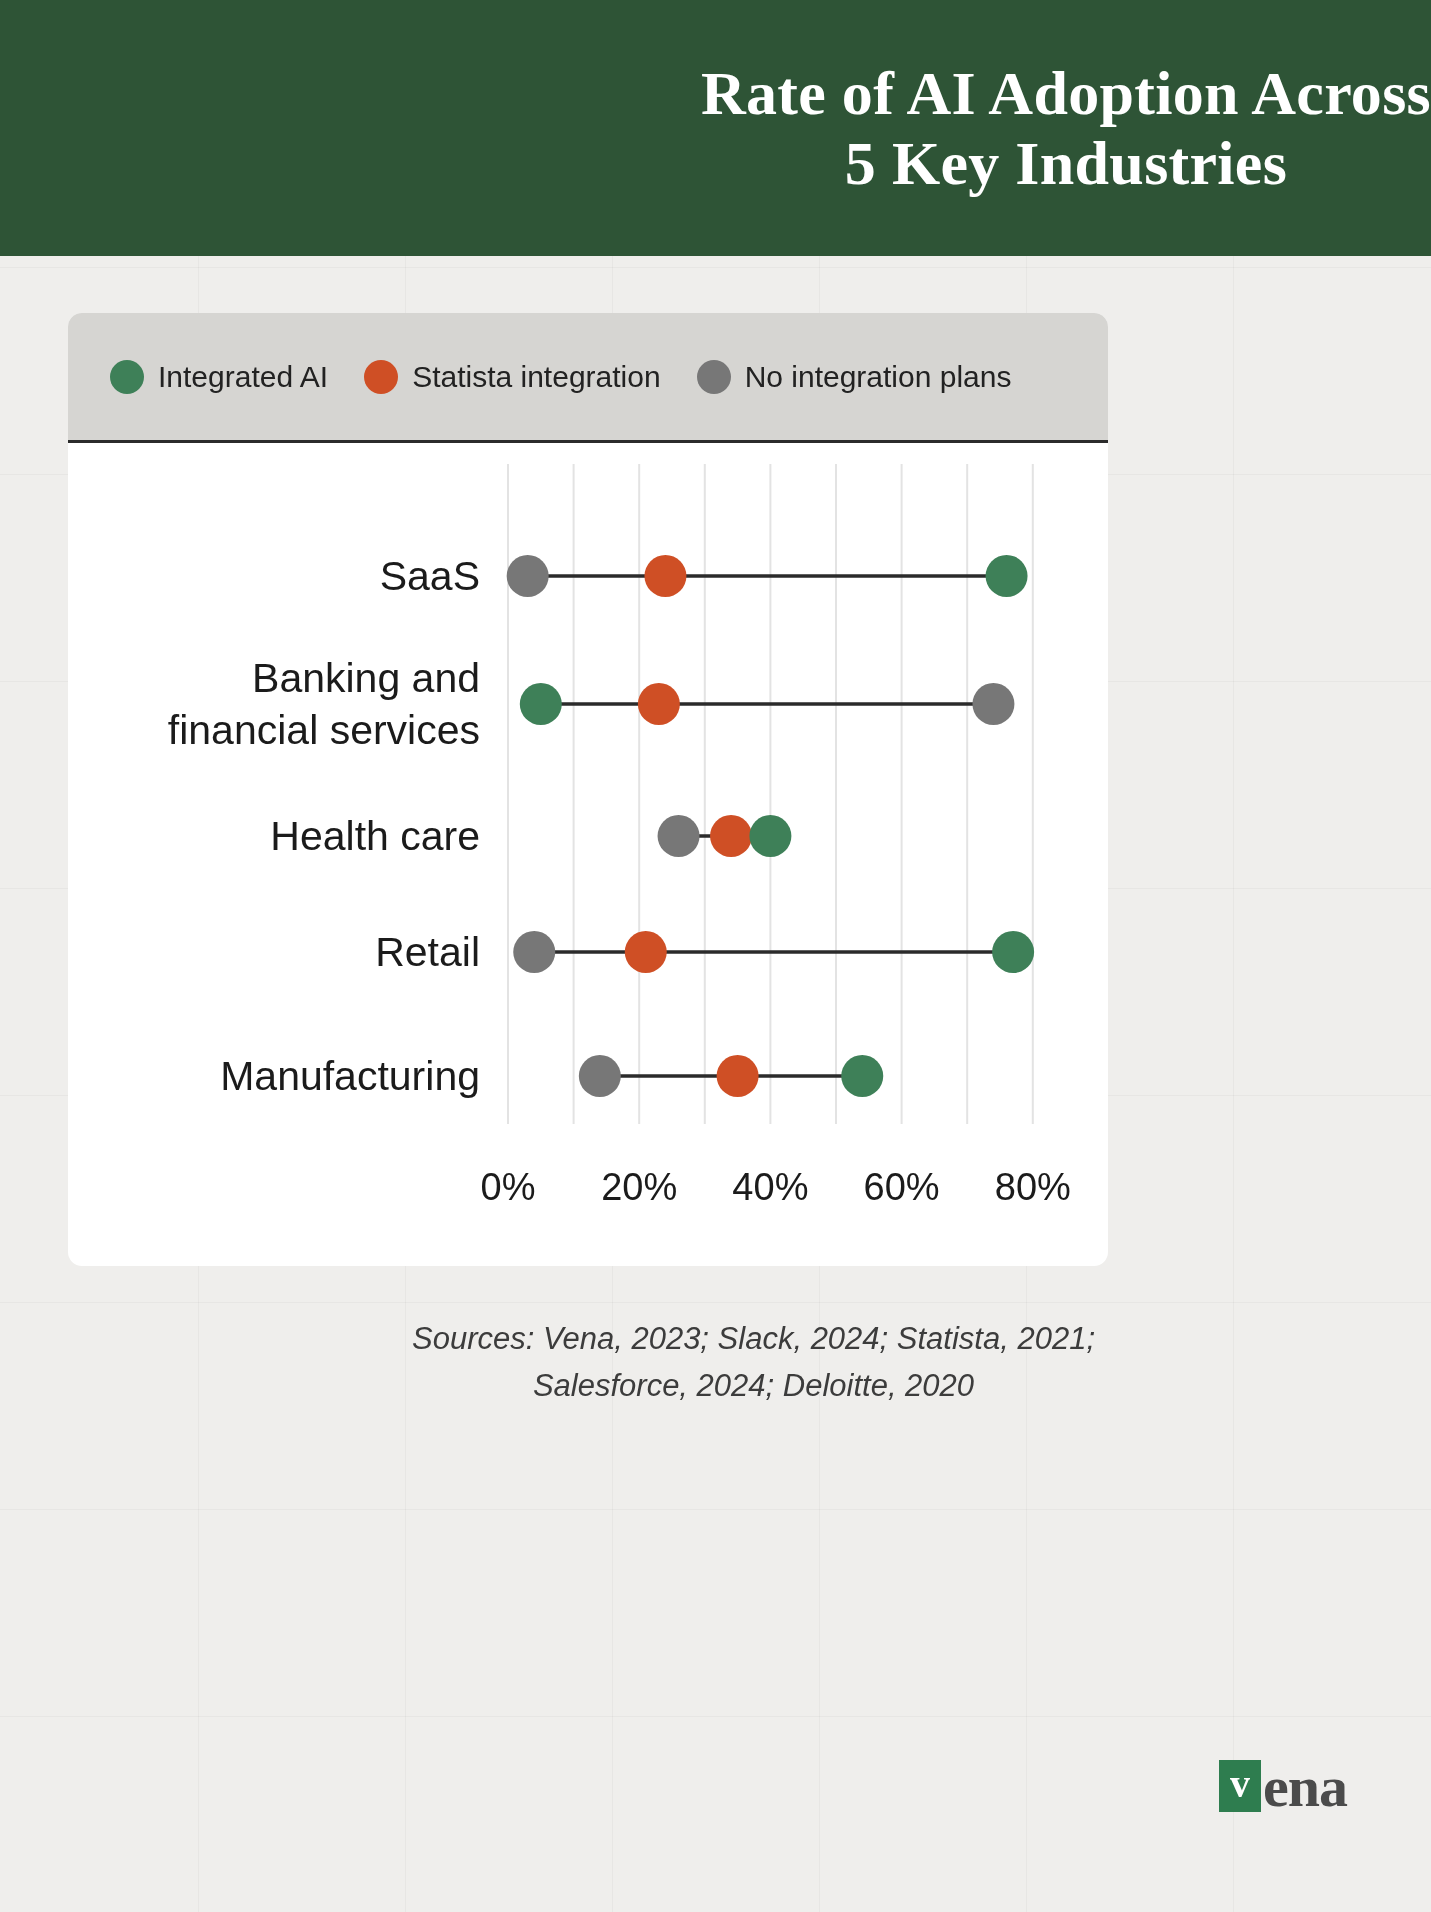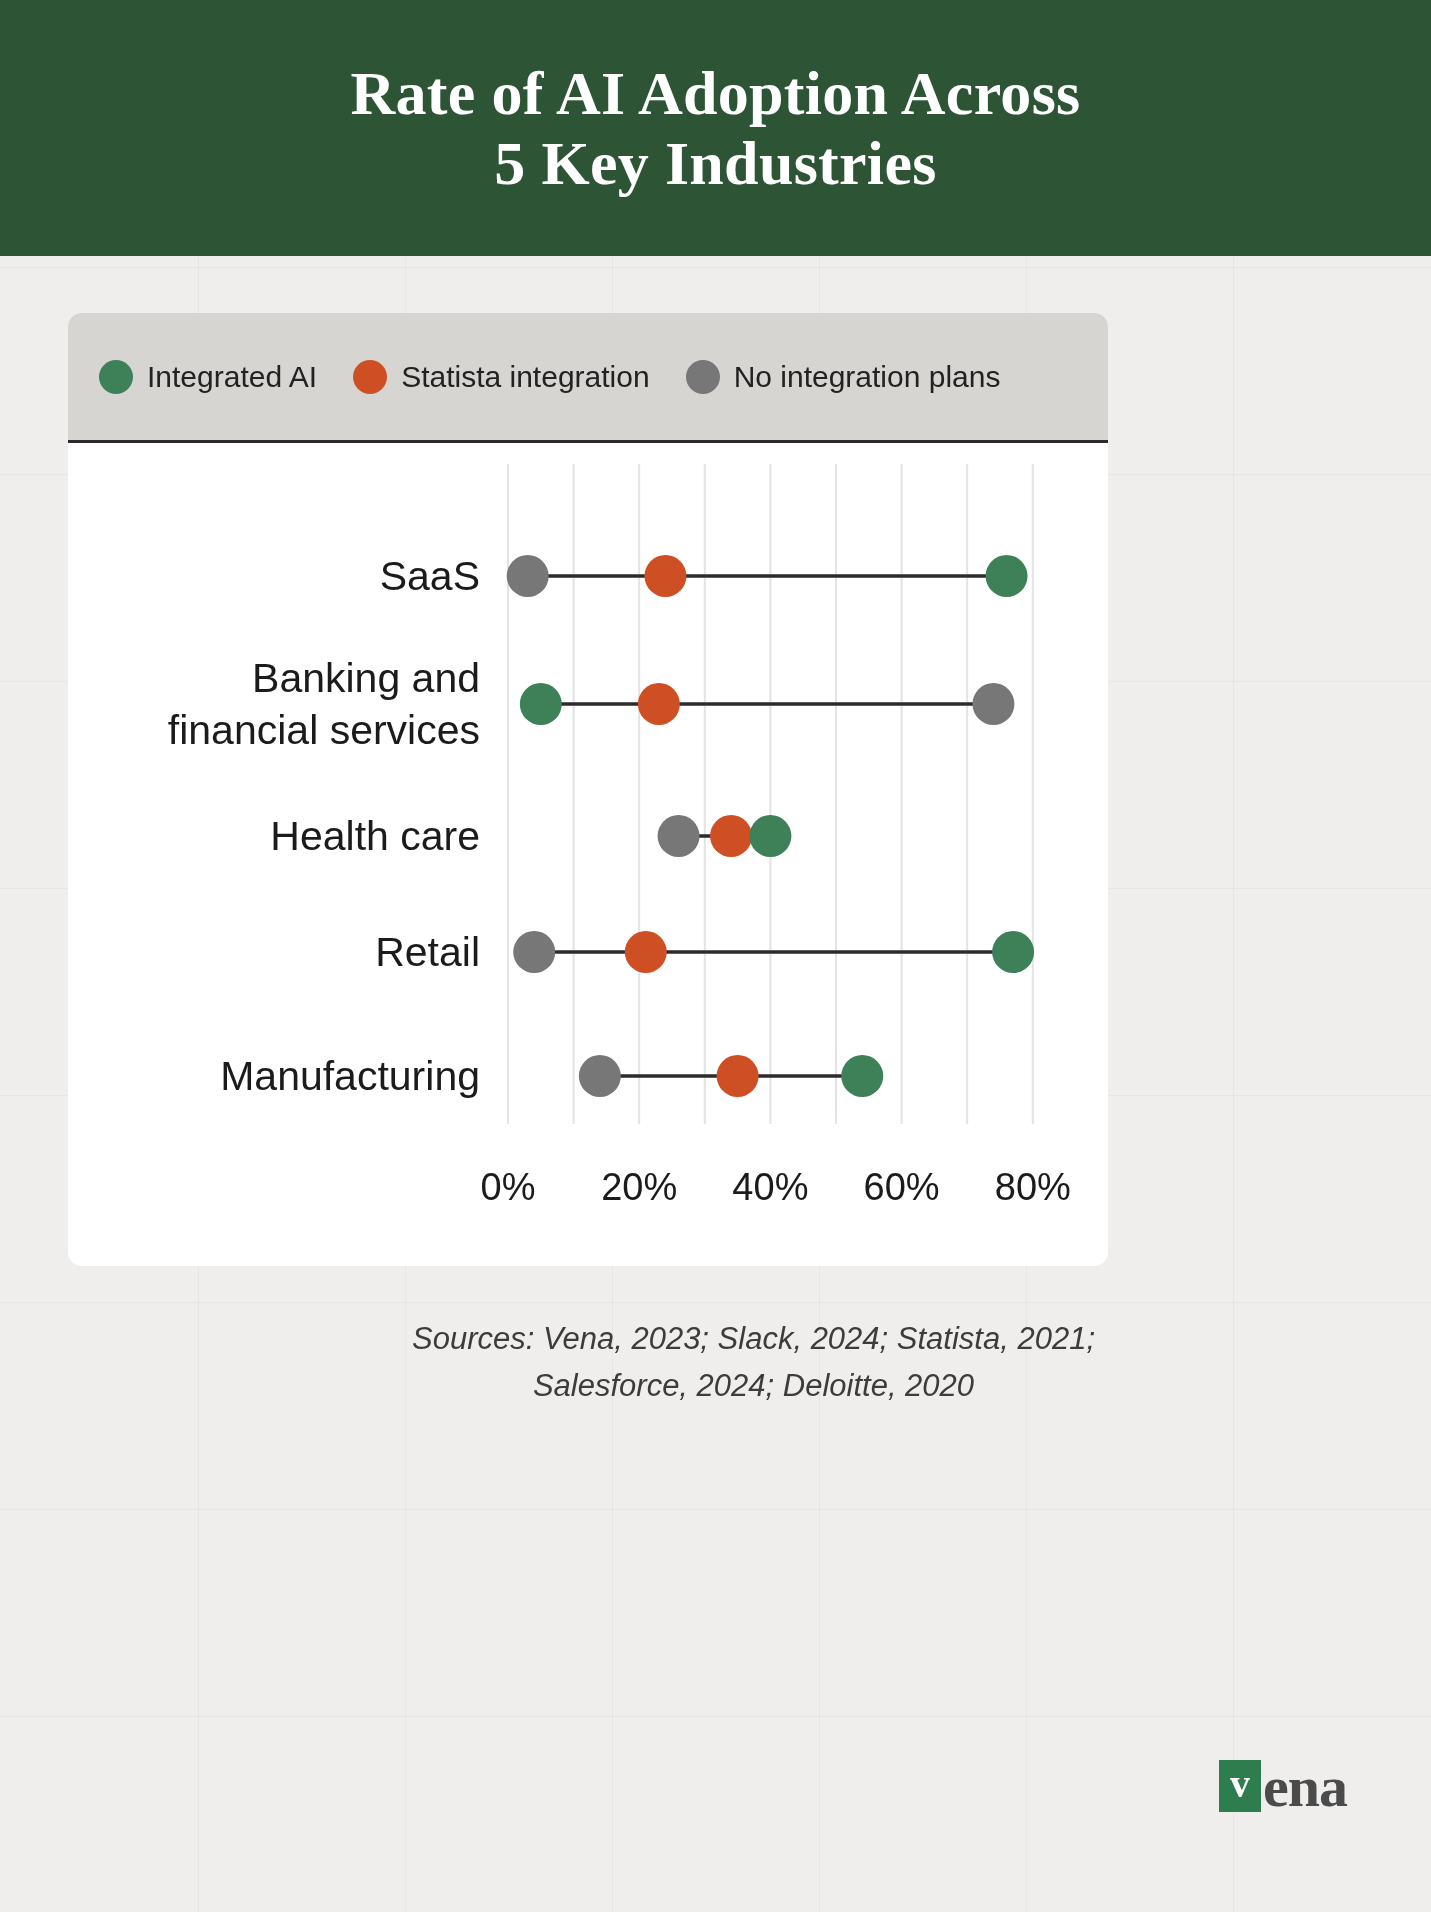--- a/index.html
+++ b/index.html
@@ -29,21 +29,21 @@
 
   
   .header {
     position: absolute;
     left: 0; top: 0;
     width: 1431px;
     height: 256px;
     background: #2e5436;
     display: flex;
     align-items: center;
-    justify-content: center;
+    justify-content: flex-end;
   }
   .header-title {
     color: #ffffff;
     font-family: "Liberation Serif", serif;
     font-weight: bold;
     font-size: 62px;
     line-height: 1.13;
     text-align: center;
     letter-spacing: 0.3px;
     white-space: pre-line;
@@ -62,21 +62,21 @@
   }
   .legend-bar {
     position: absolute;
     left: 0; top: 0;
     width: 1040px;
     height: 130px;
     background: #d6d5d2;
     border-bottom: 3px solid #2b2b2b;
     display: flex;
     align-items: center;
-    padding-left: 31px;
+    padding-left: 42px;
     box-sizing: border-box;
   }
   .legend-item {
     display: flex;
     align-items: center;
     margin-right: 36px;
   }
   .legend-dot {
     width: 34px;
     height: 34px;

